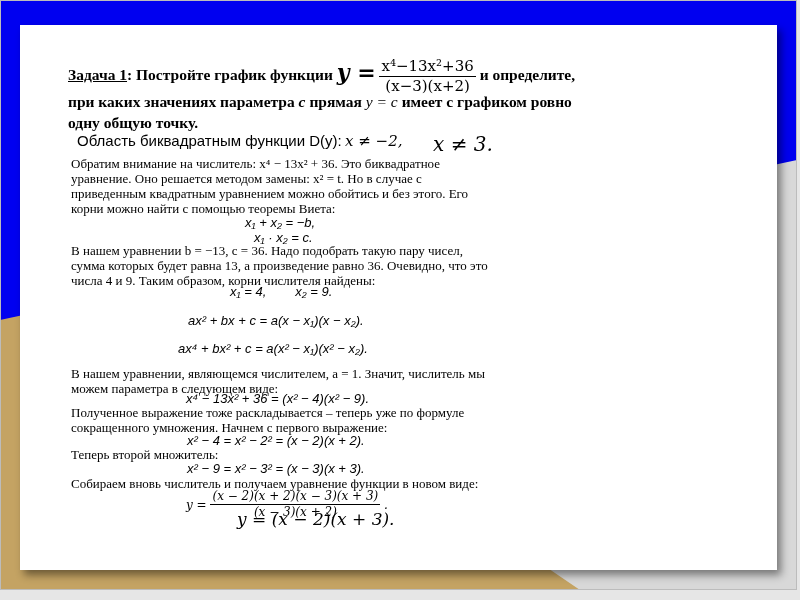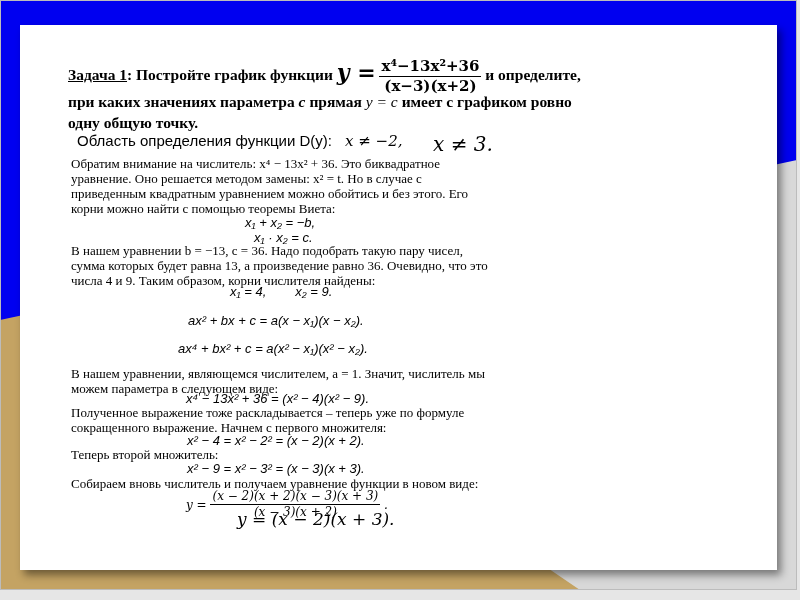--- a/index.html
+++ b/index.html
@@ -39,39 +39,39 @@
   <rect x="0" y="0" width="797" height="590" fill="none" stroke="#bcbcbc" stroke-width="2"></rect>
 </svg>
 
 <div class="paper"></div>
 
 <div class="content">
 
   <div class="abs title" style="left:68px; top:52px; line-height:40px;">
     <u>Задача 1</u><span>: Постройте график функции</span>
     <span class="math" style="font-size:22px; font-weight:bold;">y =</span>
-    <span class="frac" style="font-size:15px; font-family:'DejaVu Serif',serif; font-weight:bold; line-height:19px;">
+    <span class="frac" style="font-size:15px; font-family:'DejaVu Serif',serif; font-weight:normal; line-height:19px;">
       <span class="num">x⁴−13x²+36</span>
       <span class="den">(x−3)(x+2)</span>
     </span>
     <span>и определите,</span>
   </div>
 
   <div class="abs title" style="left:68px; top:93px;">
     <span>при каких значениях параметра</span>
     <i>c</i>
     <span>прямая</span>
     <i style="font-weight:normal;">y = c</i>
     <span>имеет с графиком ровно</span>
   </div>
 
   <div class="abs title" style="left:68px; top:114px;">одну общую точку.</div>
 
   <div class="abs domain-line" style="left:77px; top:132px;">
-    <span>Область определения функции  D(y):</span>
+    <span>Область биквадратным функции  D(y):</span>
   </div>
   <div class="abs math" style="left:345px; top:132px; font-size:15px;">x ≠ −2,</div>
   <div class="abs math" style="left:433px; top:132px; font-size:20px;">x ≠ 3.</div>
 
   <div class="abs body-text" style="left:71px; top:156px;">
     <div>Обратим внимание на числитель: x⁴ − 13x² + 36. Это биквадратное</div>
     <div>уравнение. Оно решается методом замены: x² = t. Но в случае с</div>
     <div>приведенным квадратным уравнением можно обойтись и без этого. Его</div>
     <div>корни можно найти с помощью теоремы Виета:</div>
   </div>
@@ -91,21 +91,21 @@
   <div class="abs formula math" style="left:178px; top:341px;">ax⁴ + bx² + c = a(x² − x₁)(x² − x₂).</div>
 
   <div class="abs body-text" style="left:71px; top:366px;">
     <div>В нашем уравнении, являющемся числителем, a = 1. Значит, числитель мы</div>
     <div>можем параметра в следующем виде:</div>
   </div>
   <div class="abs formula math" style="left:186px; top:391px;">x⁴ − 13x² + 36 = (x² − 4)(x² − 9).</div>
 
   <div class="abs body-text" style="left:71px; top:405px;">
     <div>Полученное выражение тоже раскладывается – теперь уже по формуле</div>
-    <div>сокращенного выражение. Начнем с первого множителя:</div>
+    <div>сокращенного умножения. Начнем с первого выражение:</div>
   </div>
   <div class="abs formula math" style="left:187px; top:433px;">x² − 4 = x² − 2² = (x − 2)(x + 2).</div>
 
   <div class="abs body-text" style="left:71px; top:447px;">Теперь второй множитель:</div>
   <div class="abs formula math" style="left:187px; top:461px;">x² − 9 = x² − 3² = (x − 3)(x + 3).</div>
 
   <div class="abs body-text" style="left:71px; top:476px;">Собираем вновь числитель и получаем уравнение функции в новом виде:</div>
 
   <div class="abs" style="left:186px; top:489px; font-family:'DejaVu Serif',serif; font-size:12px; font-style:italic;">
     <span style="vertical-align:middle;">y =</span>

